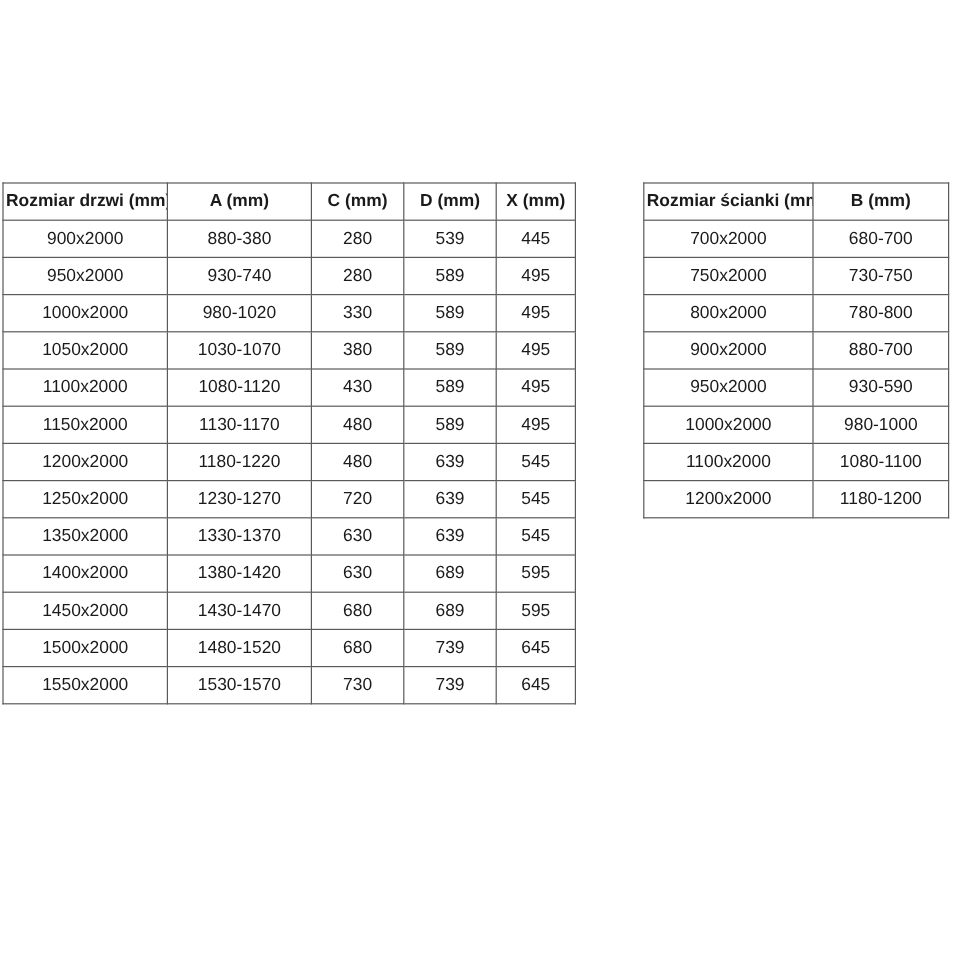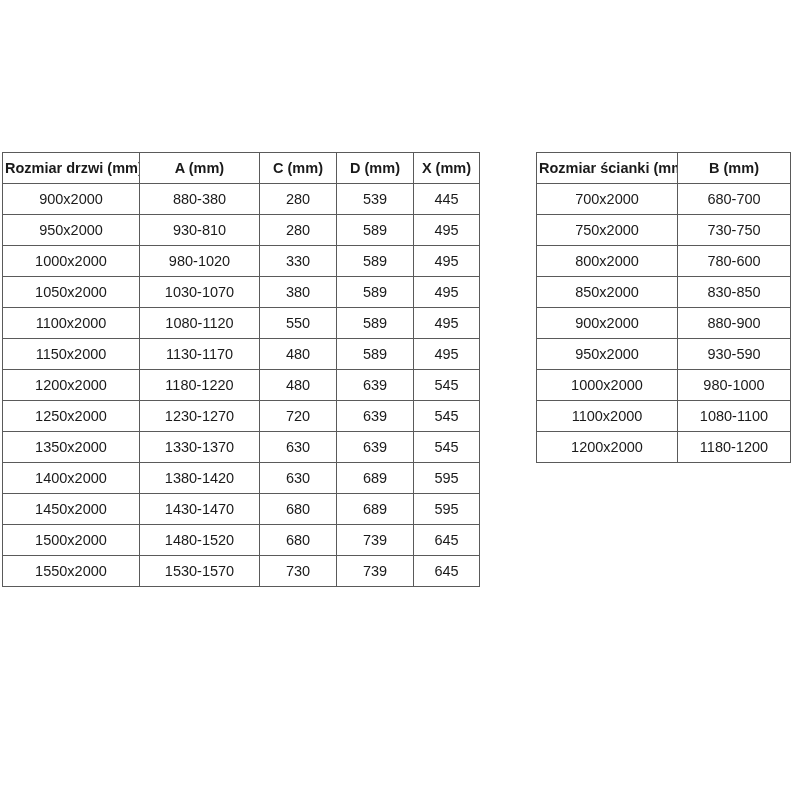--- a/index.html
+++ b/index.html
@@ -82,21 +82,21 @@
     <tbody>
         <tr>
           <td>900x2000</td>
           <td>880-380</td>
           <td>280</td>
           <td>539</td>
           <td>445</td>
         </tr>
         <tr>
           <td>950x2000</td>
-          <td>930-810</td>
+          <td>930-740</td>
           <td>280</td>
           <td>589</td>
           <td>495</td>
         </tr>
         <tr>
           <td>1000x2000</td>
           <td>980-1020</td>
           <td>330</td>
           <td>589</td>
           <td>495</td>
@@ -104,21 +104,21 @@
         <tr>
           <td>1050x2000</td>
           <td>1030-1070</td>
           <td>380</td>
           <td>589</td>
           <td>495</td>
         </tr>
         <tr>
           <td>1100x2000</td>
           <td>1080-1120</td>
-          <td>550</td>
+          <td>430</td>
           <td>589</td>
           <td>495</td>
         </tr>
         <tr>
           <td>1150x2000</td>
           <td>1130-1170</td>
           <td>480</td>
           <td>589</td>
           <td>495</td>
         </tr>
@@ -189,29 +189,25 @@
         <tr>
           <td>700x2000</td>
           <td>680-700</td>
         </tr>
         <tr>
           <td>750x2000</td>
           <td>730-750</td>
         </tr>
         <tr>
           <td>800x2000</td>
-          <td>780-600</td>
-        </tr>
-        <tr>
-          <td>850x2000</td>
-          <td>830-850</td>
+          <td>780-800</td>
         </tr>
         <tr>
           <td>900x2000</td>
-          <td>880-900</td>
+          <td>880-700</td>
         </tr>
         <tr>
           <td>950x2000</td>
           <td>930-590</td>
         </tr>
         <tr>
           <td>1000x2000</td>
           <td>980-1000</td>
         </tr>
         <tr>

